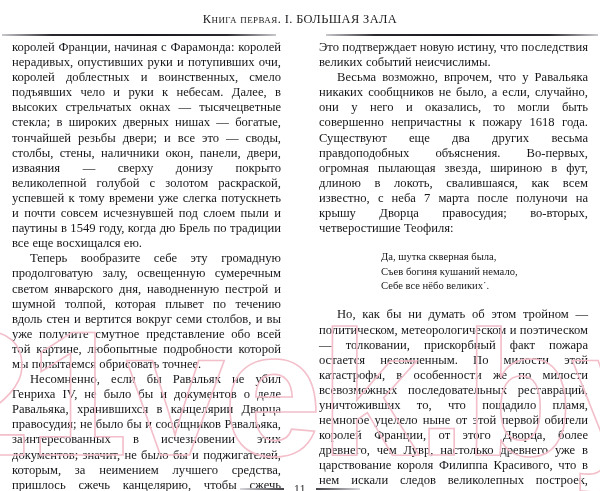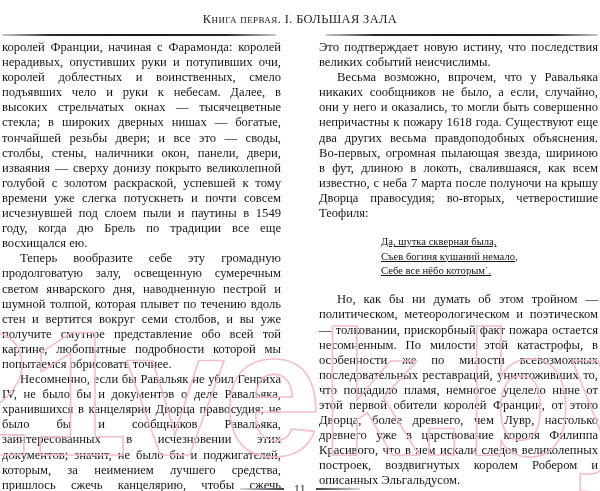--- a/index.html
+++ b/index.html
@@ -74,21 +74,21 @@
     background: linear-gradient(to right, #c9c9cd 0%, #2a2a2e 18%, #18181c 50%, #2a2a2e 82%, #c9c9cd 100%);
   }
   #head-rules .rule.left  { left: 2px;   width: 274px; }
   #head-rules .rule.right { left: 326px; width: 272px; }
 
   
   #columns {
     position: relative;
     display: flex;
     gap: 38px;
-    padding: 0 2px;
+    padding: 0 12px;
     box-sizing: border-box;
     height: 420px;
   }
   .col {
     width: 286px;
     box-sizing: border-box;
   }
 
   
   .para {
@@ -103,21 +103,20 @@
   .para.indent { text-indent: 18px; }
   .para.cont   { text-indent: 0; }
 
   
   .verse {
     margin: 14px 0 14px 0;
     padding-left: 62px;
     font-size: 10.6px;
     line-height: 14.4px;
     text-align: left;
-    text-decoration: underline;
   }
   .verse .line { white-space: nowrap; }
 
   
   #folio {
     position: absolute;
     left: 0;
     bottom: 4px;
     width: 600px;
     display: flex;
@@ -169,21 +168,21 @@
       <p class="para indent">Несомненно, если бы Равальяк не убил Генриха IV, не было бы и документов о деле Равальяка, хранившихся в канцелярии Дворца правосудия; не было бы и сообщников Равальяка, заинтересованных в исчезновении этих документов; значит, не было бы и поджигателей, которым, за неимением лучшего средства, пришлось сжечь канцелярию, чтобы сжечь документы, и сжечь Дворец правосудия, чтобы сжечь канцелярию; следовательно, не было бы и пожара 1618 года. Все еще высился бы старинный Дворец с его старинной залой, и я мог бы сказать читателю: «Пойдите, полюбуйтесь на нее»; мы, таким образом, были бы избавлены: я — от описания этой залы, а читатель — от чтения сего посредственного описания.</p>
     </div>
 
     <div class="col" id="col-right">
       <p class="para cont">Это подтверждает новую истину, что последствия великих событий неисчислимы.</p>
       <p class="para indent">Весьма возможно, впрочем, что у Равальяка никаких сообщников не было, а если, случайно, они у него и оказались, то могли быть совершенно непричастны к пожару 1618 года. Существуют еще два других весьма правдоподобных объяснения. Во-первых, огромная пылающая звезда, шириною в фут, длиною в локоть, свалившаяся, как всем известно, с неба 7 марта после полуночи на крышу Дворца правосудия; во-вторых, четверостишие Теофиля:</p>
 
       <div class="verse">
         <div class="line">Да, шутка скверная была,</div>
         <div class="line">Съев богиня кушаний немало,</div>
-        <div class="line">Себе все нёбо которым˙.</div>
+        <div class="line">Себе все нёбо великих˙.</div>
       </div>
 
       <p class="para indent">Но, как бы ни думать об этом тройном — политическом, метеорологическом и поэтическом — толковании, прискорбный факт пожара остается несомненным. По милости этой катастрофы, в особенности же по милости всевозможных последовательных реставраций, уничтоживших то, что пощадило пламя, немногое уцелело ныне от этой первой обители королей Франции, от этого Дворца, более древнего, чем Лувр, настолько древнего уже в царствование короля Филиппа Красивого, что в нем искали следов великолепных построек, воздвигнутых королем Робером и описанных Эльгальдусом.</p>
 
     </div>
 
   </div>
 
   <div id="folio">
     <div class="folio-rule l"></div>

